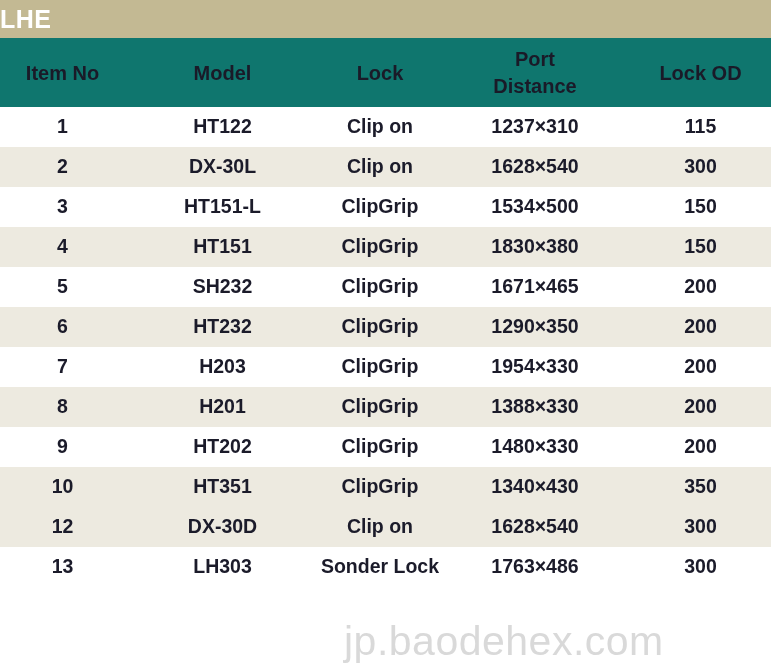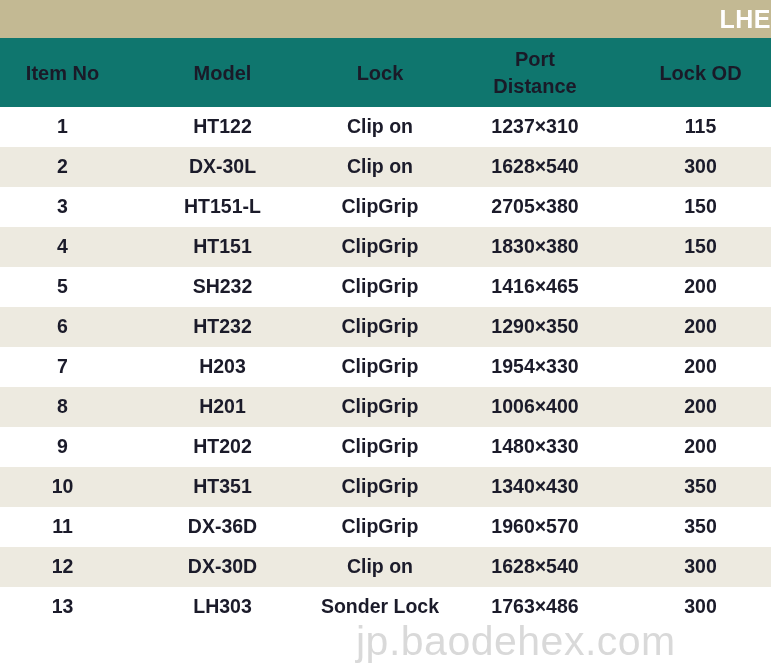--- a/index.html
+++ b/index.html
@@ -18,21 +18,21 @@
     overflow: hidden;
     background: #ffffff;
   }
 
   
   .title-bar {
     height: 38px;
     background: #c3b993;
     display: flex;
     align-items: center;
-    justify-content: flex-end;
+    justify-content: flex-start;
     box-sizing: border-box;
   }
   .title-text {
     color: #ffffff;
     font-size: 25px;
     font-weight: 700;
     letter-spacing: 0.5px;
     line-height: 1;
   }
 
@@ -75,21 +75,21 @@
     padding: 0;
     line-height: 1;
     white-space: nowrap;
   }
   tbody tr.row-odd  { background: #ffffff; }
   tbody tr.row-even { background: #edeae0; }
 
   
   .watermark {
     position: absolute;
-    left: 356px;
+    left: 344px;
     top: 621px;
     font-size: 41px;
     font-weight: 400;
     color: rgba(120, 120, 120, 0.28);
     letter-spacing: 0.5px;
     white-space: nowrap;
     pointer-events: none;
     line-height: 1;
     user-select: none;
   }
@@ -135,77 +135,70 @@
           <td>2</td>
           <td>DX-30L</td>
           <td>Clip on</td>
           <td>1628×540</td>
           <td>300</td>
         </tr>
         <tr class="row-odd">
           <td>3</td>
           <td>HT151-L</td>
           <td>ClipGrip</td>
-          <td>2705×380</td>
+          <td>1534×500</td>
           <td>150</td>
         </tr>
         <tr class="row-even">
           <td>4</td>
           <td>HT151</td>
           <td>ClipGrip</td>
           <td>1830×380</td>
           <td>150</td>
         </tr>
         <tr class="row-odd">
           <td>5</td>
           <td>SH232</td>
           <td>ClipGrip</td>
-          <td>1416×465</td>
+          <td>1671×465</td>
           <td>200</td>
         </tr>
         <tr class="row-even">
           <td>6</td>
           <td>HT232</td>
           <td>ClipGrip</td>
           <td>1290×350</td>
           <td>200</td>
         </tr>
         <tr class="row-odd">
           <td>7</td>
           <td>H203</td>
           <td>ClipGrip</td>
           <td>1954×330</td>
           <td>200</td>
         </tr>
         <tr class="row-even">
           <td>8</td>
           <td>H201</td>
           <td>ClipGrip</td>
-          <td>1006×400</td>
+          <td>1388×330</td>
           <td>200</td>
         </tr>
         <tr class="row-odd">
           <td>9</td>
           <td>HT202</td>
           <td>ClipGrip</td>
           <td>1480×330</td>
           <td>200</td>
         </tr>
         <tr class="row-even">
           <td>10</td>
           <td>HT351</td>
           <td>ClipGrip</td>
           <td>1340×430</td>
-          <td>350</td>
-        </tr>
-        <tr class="row-odd">
-          <td>11</td>
-          <td>DX-36D</td>
-          <td>ClipGrip</td>
-          <td>1960×570</td>
           <td>350</td>
         </tr>
         <tr class="row-even">
           <td>12</td>
           <td>DX-30D</td>
           <td>Clip on</td>
           <td>1628×540</td>
           <td>300</td>
         </tr>
         <tr class="row-odd">

